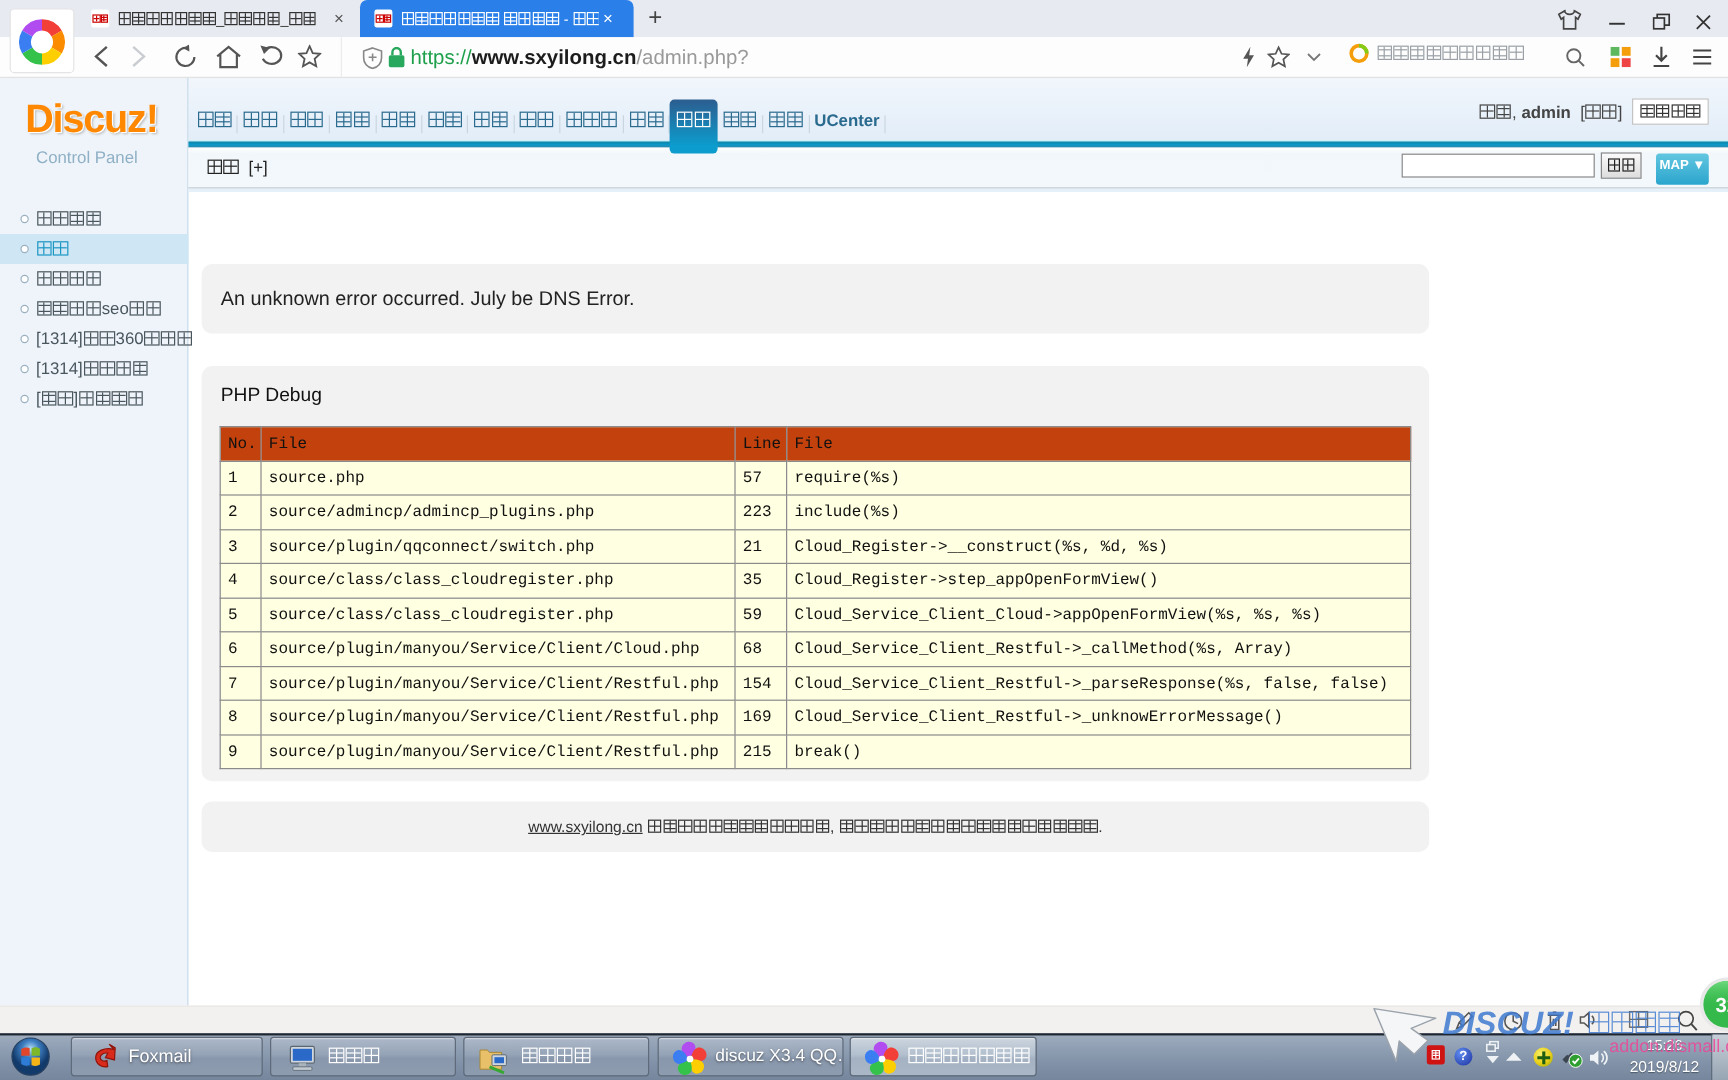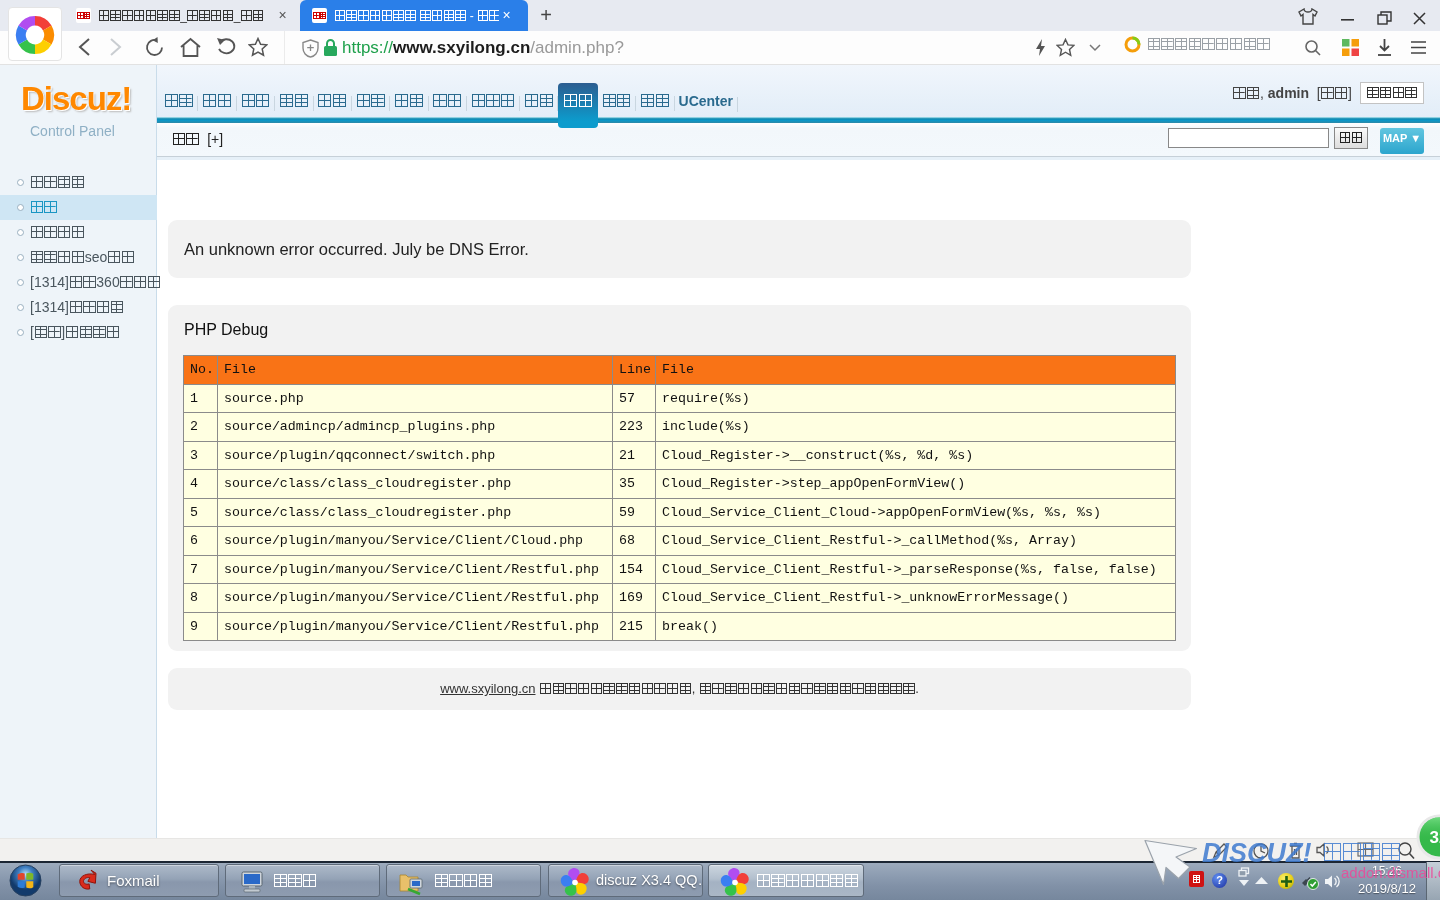--- a/index.html
+++ b/index.html
@@ -52,21 +52,21 @@
 #sfoot{left:0px;top:727px;width:157px;border-top:1px dashed #b9c9d4;padding:6px 0 0 8px;font-size:12px;color:#66778a;line-height:17px;white-space:nowrap}
 #sfoot a{color:#2a6a9a;text-decoration:none}
 #h1err{left:168px;top:116px;font-size:27px;color:#cf1322;font-weight:400}
 .gbox{left:168px;width:1023px;background:#f2f2f2;border-radius:9px}
 #box1{top:155px;height:58px}
 #box1 .t{position:absolute;left:16px;top:20px;font-size:16.5px;color:#222}
 #box2{top:240px;height:346px}
 #phpdbg{position:absolute;left:16px;top:16px;font-size:16px;font-weight:400;color:#111}
 #dbgtbl{position:absolute;left:15px;top:50px;border-collapse:collapse;font-family:"Liberation Mono",monospace;font-size:13.3px;color:#111}
 #dbgtbl td{border:1px solid #8b8b8b;background:#ffffe1;padding:0 0 0 6px;height:28.5px;white-space:nowrap}
-#dbgtbl tr.hd td{background:#f97316}
+#dbgtbl tr.hd td{background:#c2410c}
 #box3{top:603px;height:42px;text-align:center;font-size:13px;color:#333;line-height:42px}
 #box3 a{color:#333;text-decoration:underline}
 
 #strip{left:0;top:838px;width:1440px;height:23px;background:#f2f1ef;border-top:1px solid #e7e6e4}
 #taskbar{left:0;top:861px;width:1440px;height:39px;background:linear-gradient(#9dabbd,#8a9aaf 40%,#8191a7 62%,#76879d);border-top:2px solid #1c2633}
 .tbtn{position:absolute;top:864px;z-index:2;height:33px;border:1px solid #5f6b7a;border-radius:3px;background:linear-gradient(#adb9c9,#94a3b6 45%,#8997ac 55%,#8e9cb0);box-shadow:inset 0 1px 0 rgba(255,255,255,.4);color:#fff;font-size:15px;text-shadow:0 1px 2px rgba(0,0,0,.5);line-height:31px;white-space:nowrap;overflow:hidden}
 .tbtn .lbl{position:absolute;left:47px;top:0}
 .tbtn svg,.tbtn .icon{position:absolute;left:11px;top:2px}
 .clock{position:absolute;text-align:center;color:#fff;text-shadow:0 1px 1px rgba(0,0,0,.4)}
 

